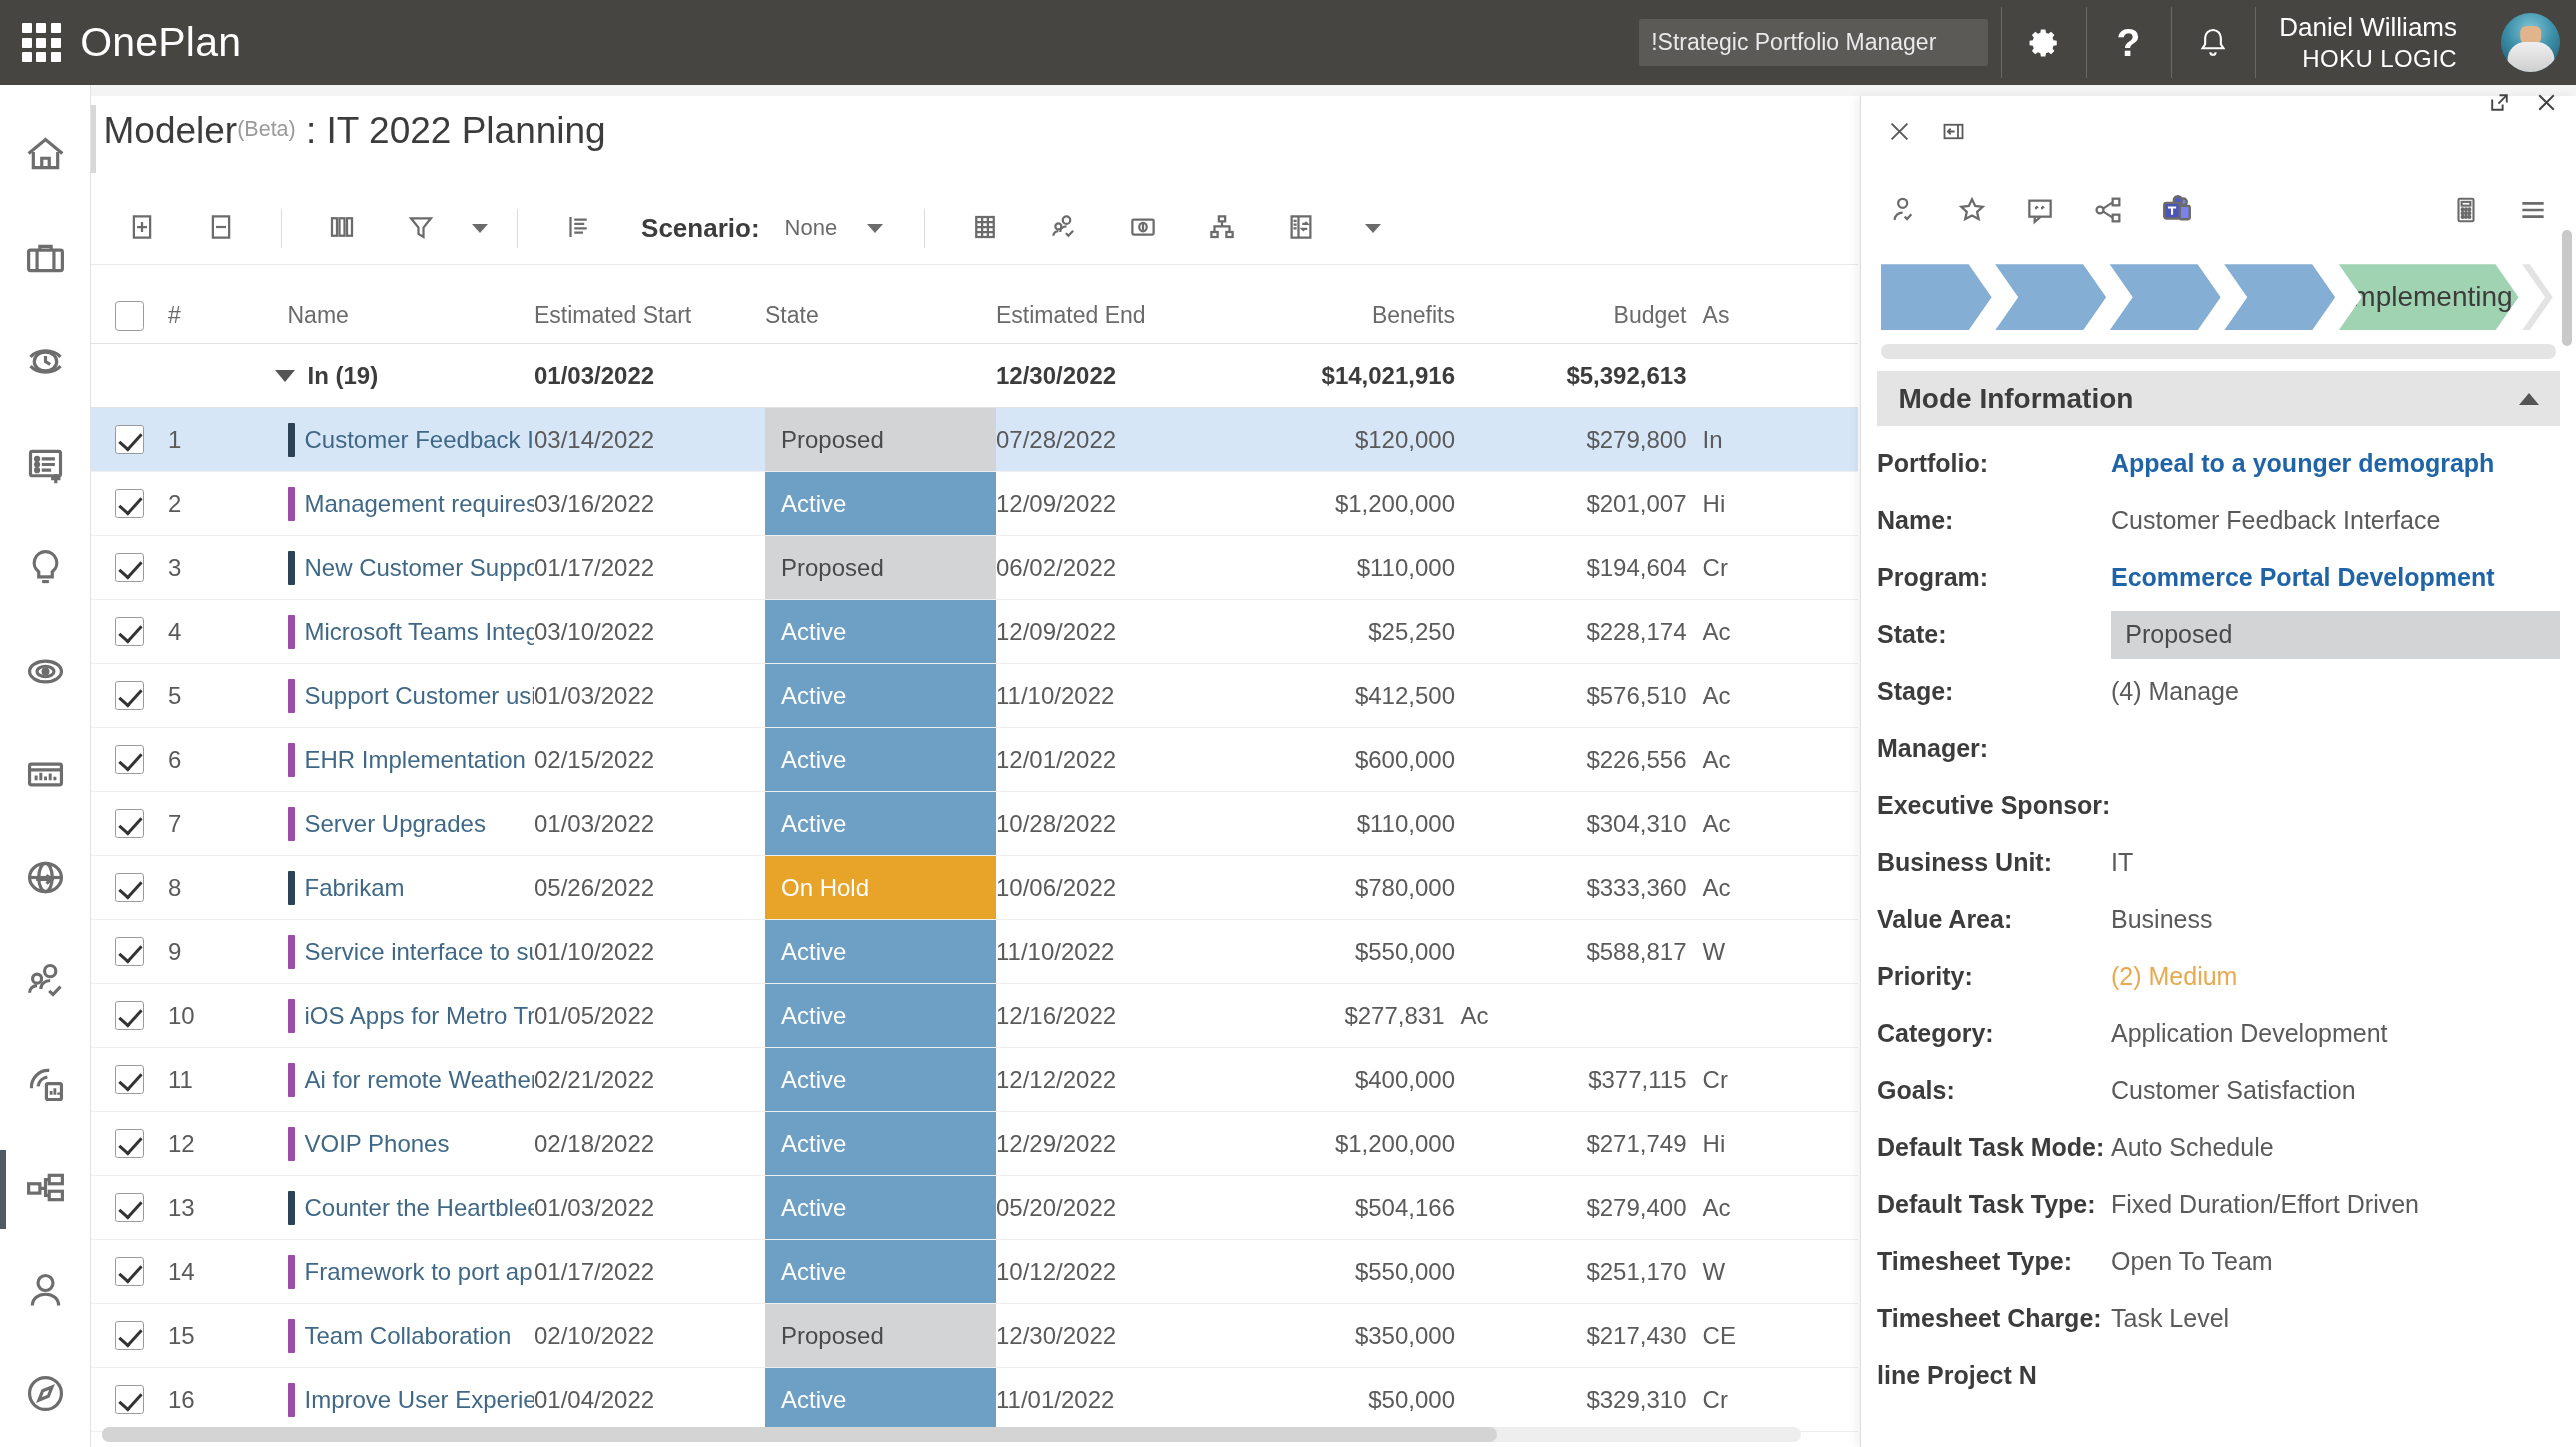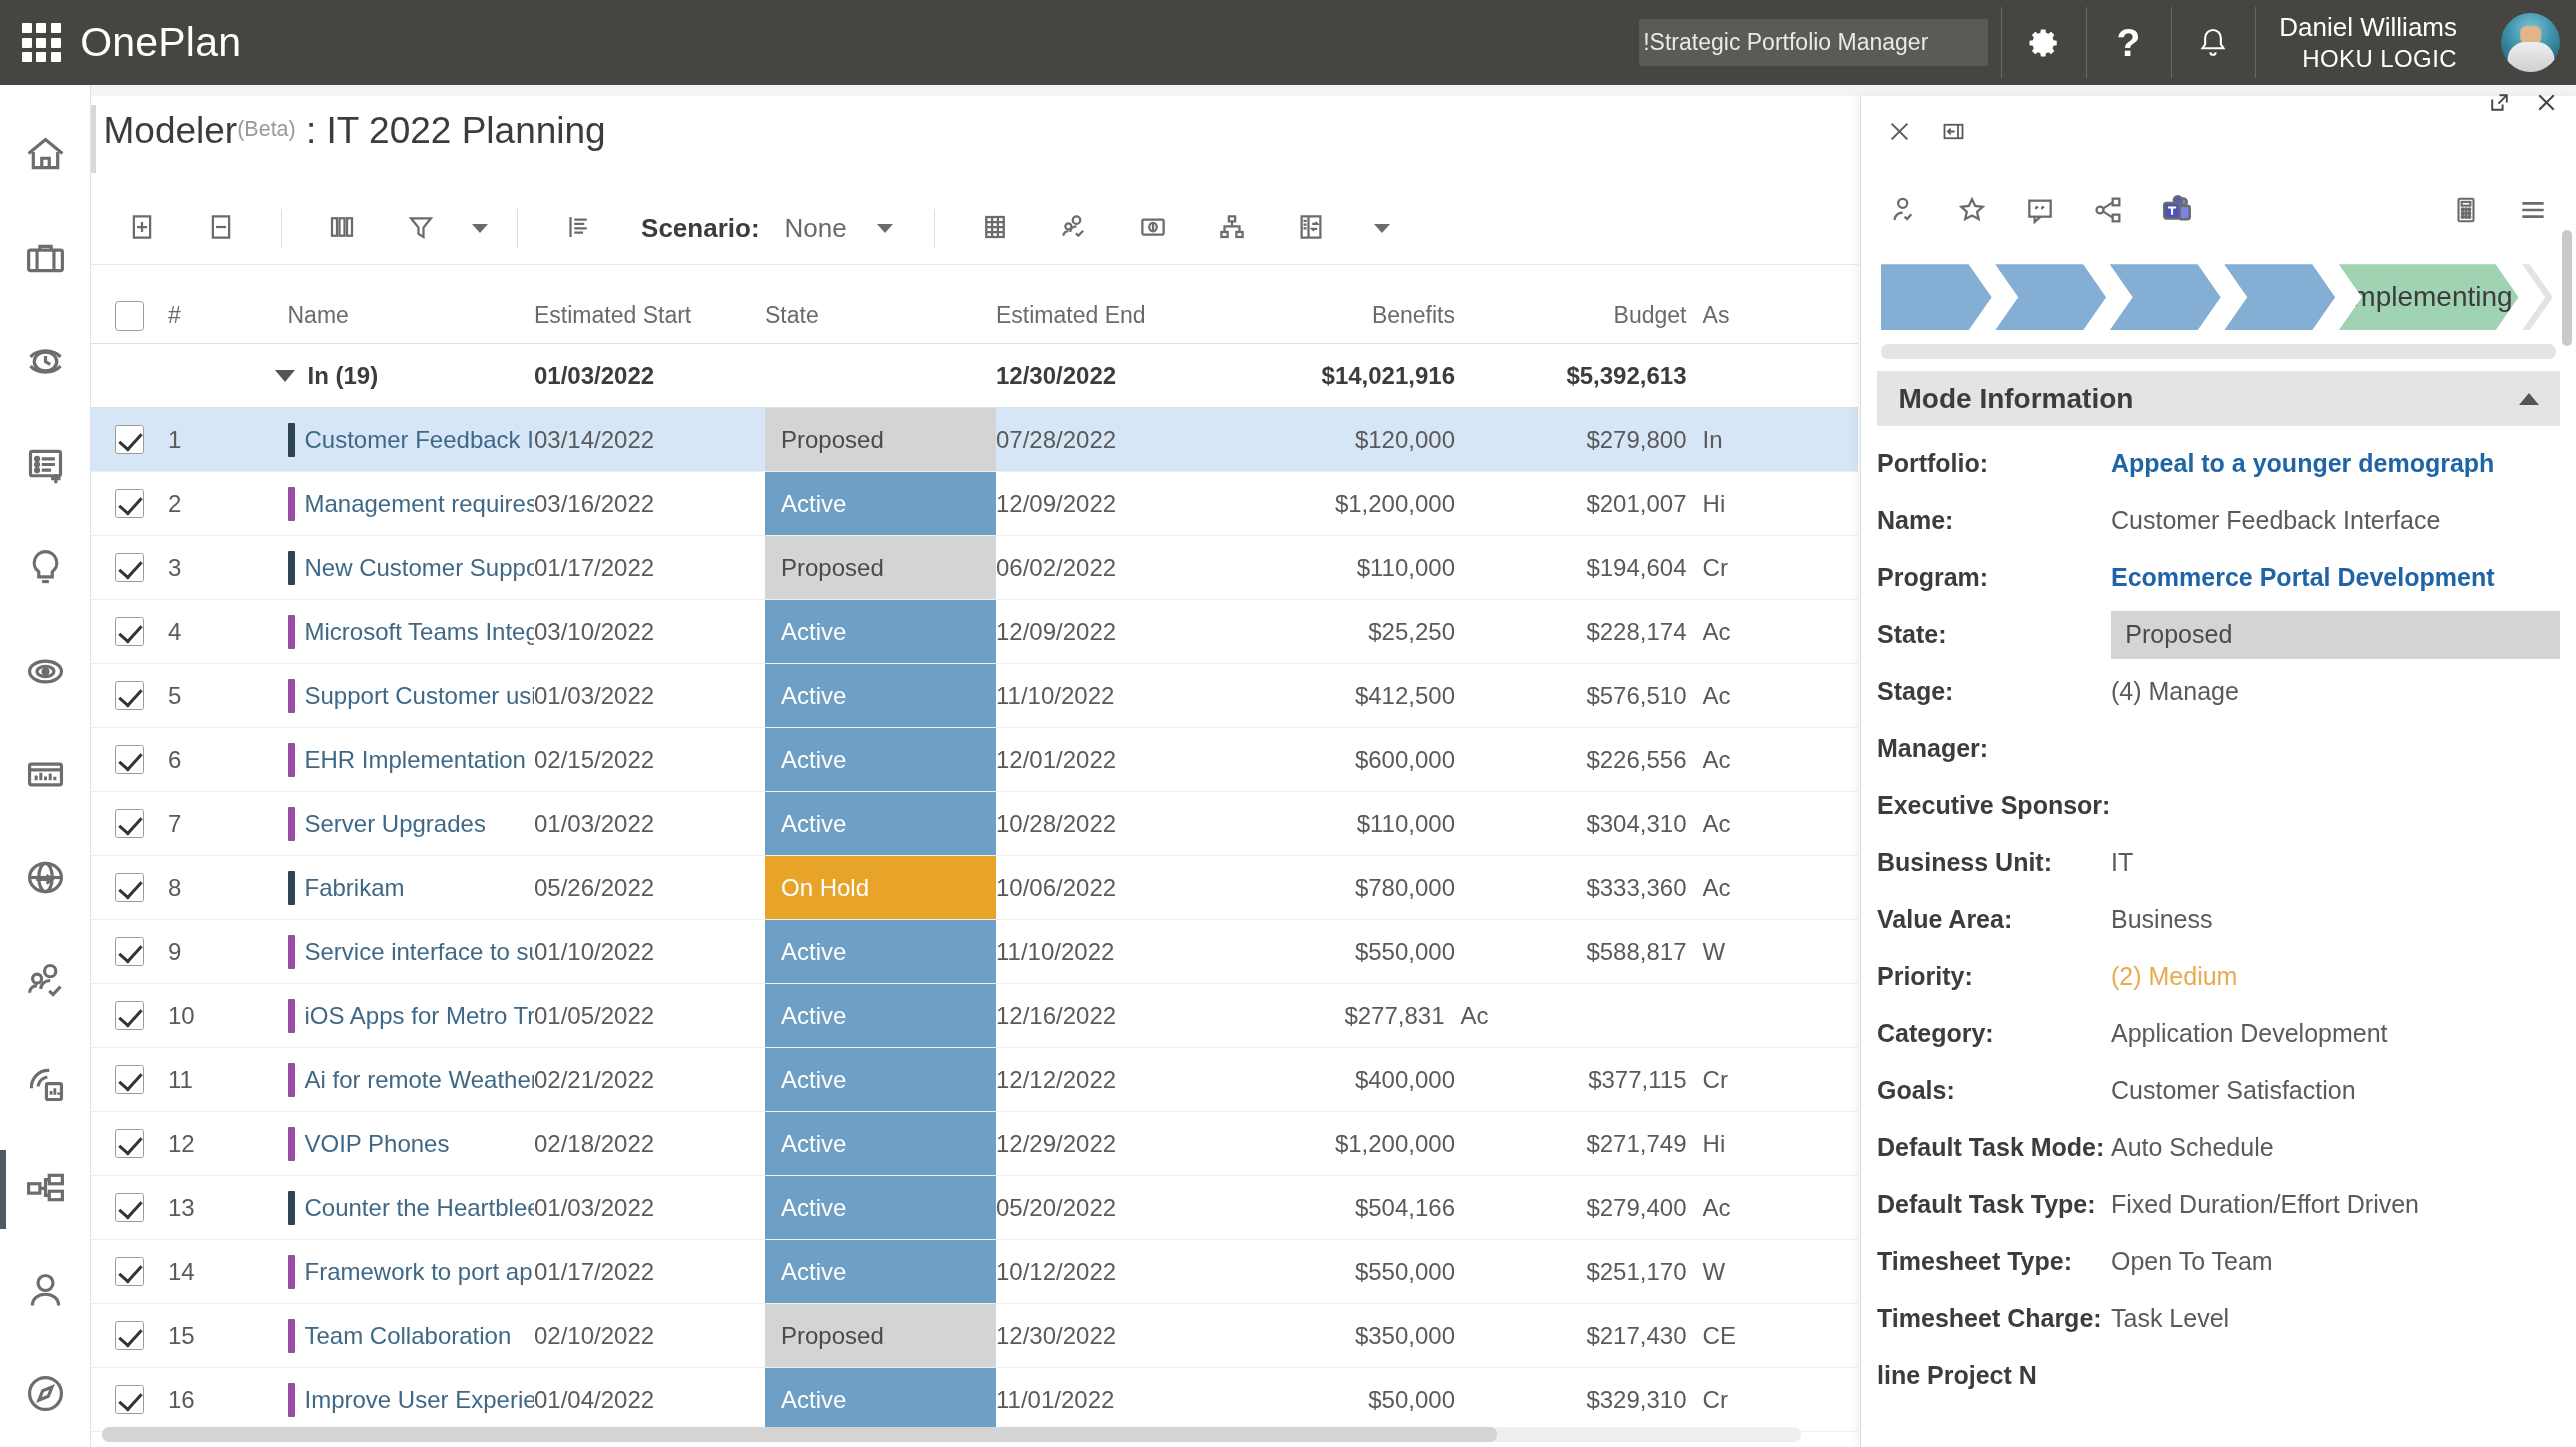--- a/index.html
+++ b/index.html
@@ -30,21 +30,21 @@
     color: #ffffff; font-size: 41px; letter-spacing: 0.2px;
     font-weight: 400;
   }
   .appbar-right {
     margin-left: auto; display: flex; align-items: stretch; height: 85px;
   }
   .portfolio-pill {
     align-self: center;
     background: #5b5a57; color: #e9e9e9;
     height: 47px; min-width: 349px; max-width: 349px;
-    display: flex; align-items: center; padding: 0 4px;
+    display: flex; align-items: center; padding: 0 12px;
     font-size: 23px; white-space: nowrap; overflow: hidden;
     border-radius: 2.7px; margin-right: 12.5px; cursor: pointer;
   }
   .ab-sep { width: 0.9px; background: #6a6966; margin: 7.2px 0; }
   .ab-btn {
     width: 84px; display: flex; align-items: center; justify-content: center;
     color: #ffffff; cursor: pointer;
   }
   .ab-btn svg { display: block; }
   .userblock {
@@ -124,21 +124,21 @@
     justify-content: center; cursor: pointer;
   }
   .tb-btn svg { stroke: #6b6b6b; fill: none; stroke-width: 1.8; }
   .tb-div { width: 0.9px; height: 39px; background: #dcdcdc; margin: 0 12.5px; }
   .caret { width: 0; height: 0; border-left: 8px solid transparent;
            border-right: 8px solid transparent; border-top: 9.8px solid #6b6b6b;
            margin-left: 3.6px; cursor: pointer; }
   .scenario-label {
     font-size: 26px; color: #3c3c3c; font-weight: bold; margin-left: 16px; white-space: nowrap;
   }
-  .scenario-val { font-size: 26px; color: #6a6a6a; margin-left: 9px; white-space: nowrap; cursor:pointer; }
+  .scenario-val { font-size: 22px; color: #6a6a6a; margin-left: 9px; white-space: nowrap; cursor:pointer; }
 
   
   .grid {
     position: absolute; top: 179px; left: 0;
     width: 1767px; height: 1183px; overflow: hidden;
     border-top: 0.9px solid #e8e8e8;
   }
   .ghead {
     display: flex; align-items: flex-end; height: 79px;
     border-bottom: 0.9px solid #e0e0e0; background: #fff;

